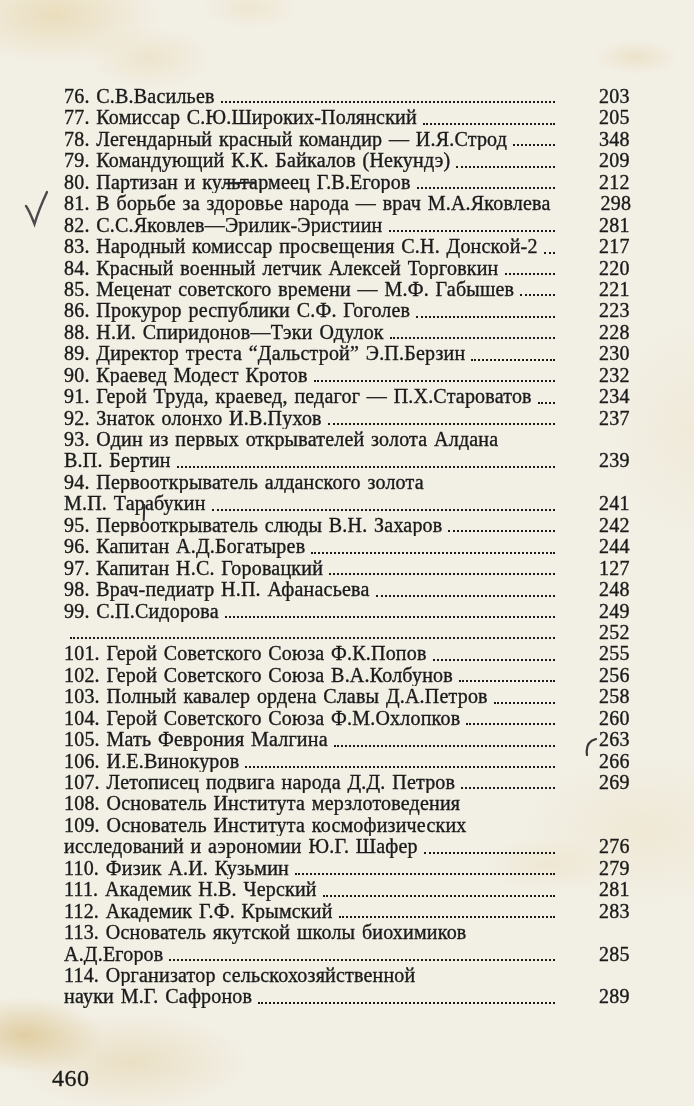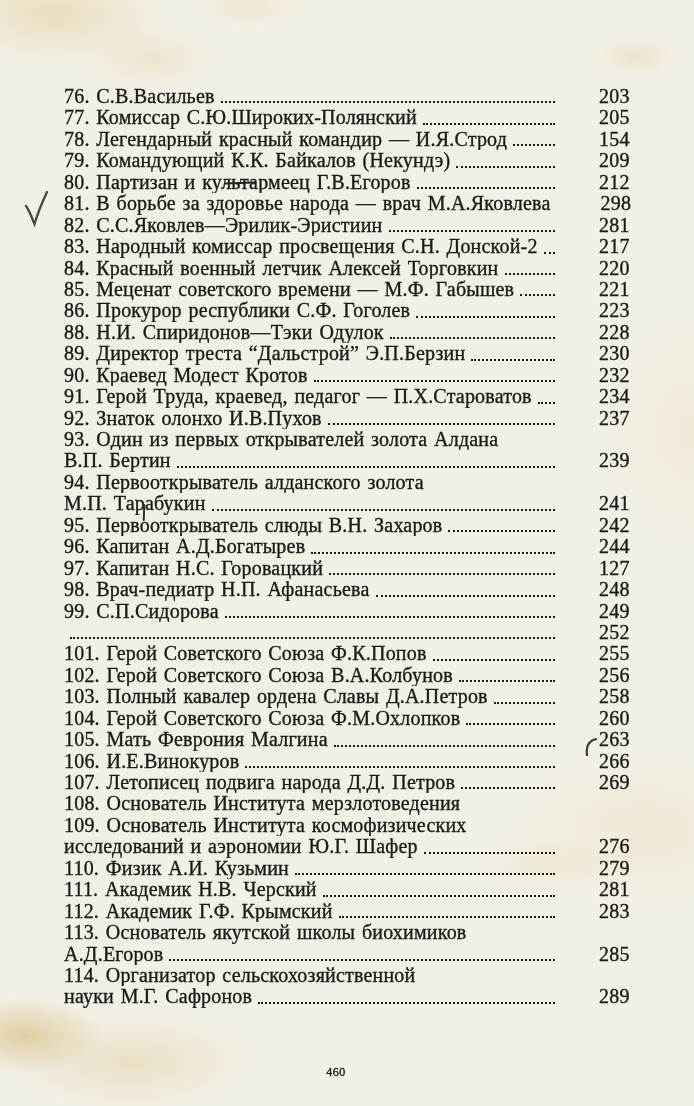--- a/index.html
+++ b/index.html
@@ -48,22 +48,22 @@
     position: absolute;
     left: 6px; right: 4px; bottom: 4px;
     border-bottom: 2.3px dotted #1c1c1c;
   }
   .pg { flex: 0 0 auto; min-width: 33px; text-align: left; margin-left: 40px; }
 
   .folio {
     position: absolute;
     left: 52px; top: 1065px;
     width: 568px;
-    text-align: center;
-    font-size: 12px;
+    text-align: left;
+    font-size: 24px;
     letter-spacing: 0.5px;
     -webkit-text-stroke: 0.35px #1a1a1a;
   }
 
   
   .mark { position: absolute; pointer-events: none; }
   .check-svg     { left: 23px;  top: 189px; width: 27px; height: 41px; }
   .strike-mark   { left: 224px; top: 181.5px; width: 31px; height: 2.3px;
                    background: #222; transform: rotate(-1.5deg); border-radius: 1px; }
   .hook263-svg   { left: 584px; top: 736px; width: 15px; height: 20px; }
@@ -80,21 +80,21 @@
     <span class="pg">203</span>
   </div>
     <div class="line">
     <span class="t">77. Комиссар С.Ю.Широких-Полянский</span>
     <span class="dots"></span>
     <span class="pg">205</span>
   </div>
     <div class="line">
     <span class="t">78. Легендарный красный командир — И.Я.Строд</span>
     <span class="dots"></span>
-    <span class="pg">154</span>
+    <span class="pg">348</span>
   </div>
     <div class="line">
     <span class="t">79. Командующий К.К. Байкалов (Некундэ)</span>
     <span class="dots"></span>
     <span class="pg">209</span>
   </div>
     <div class="line">
     <span class="t">80. Партизан и культармеец Г.В.Егоров</span>
     <span class="dots"></span>
     <span class="pg">212</span>

